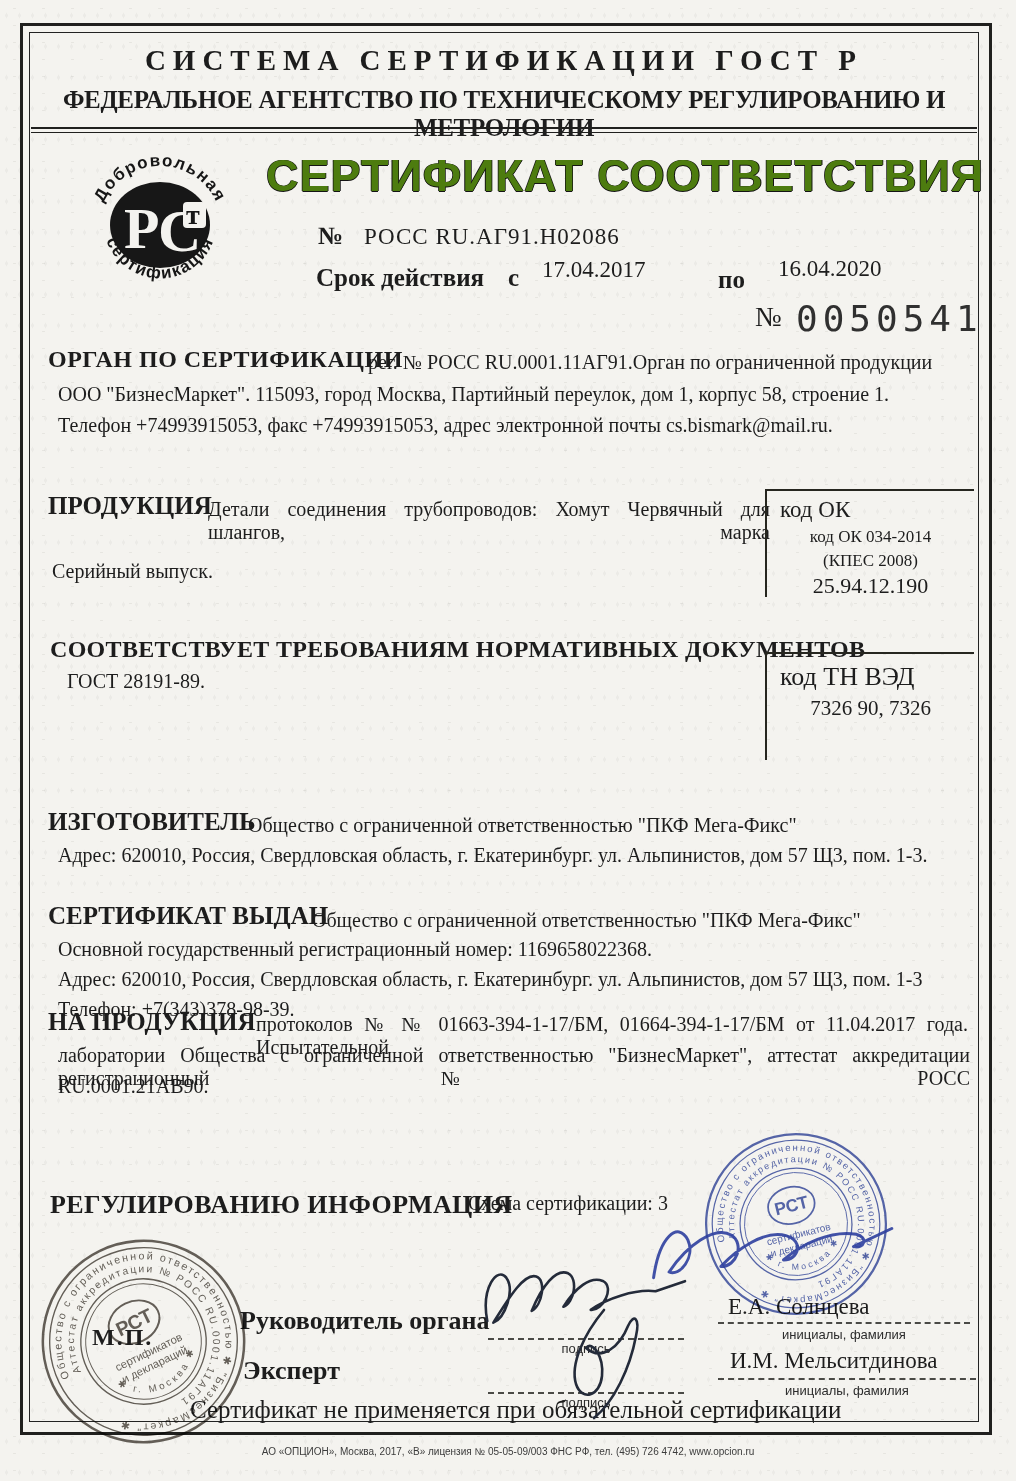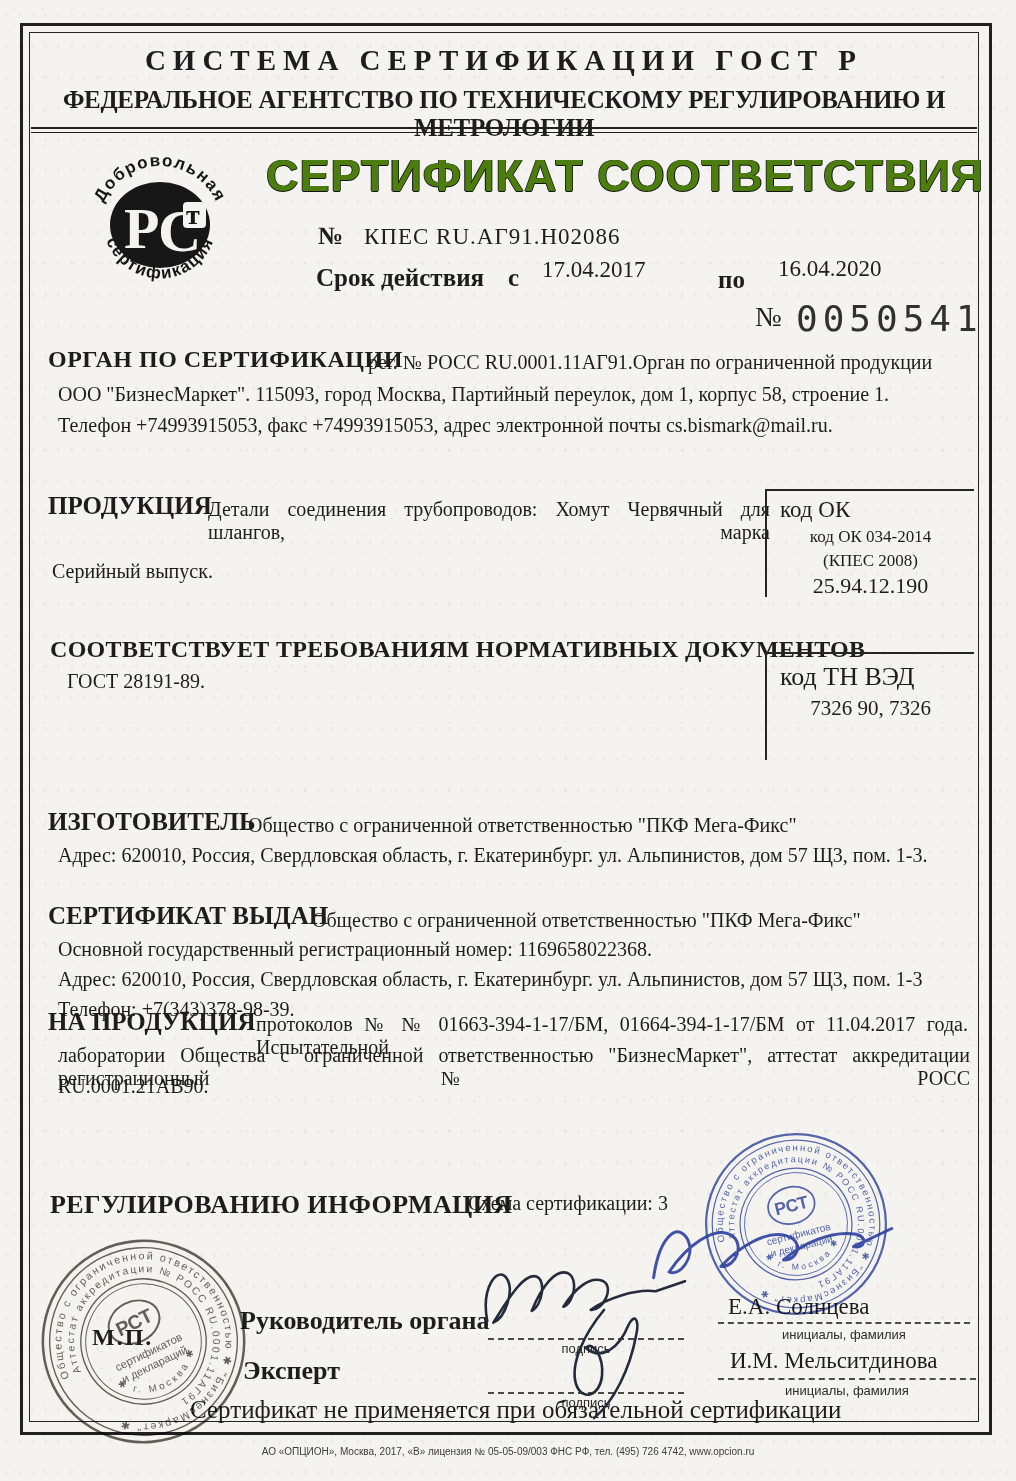--- a/index.html
+++ b/index.html
@@ -58,21 +58,21 @@
     <rect x="101" y="58" width="23" height="26" rx="4" fill="#f4f3ef"></rect>
     <text x="104" y="80" font-family="Liberation Serif, serif" font-size="28" font-weight="bold" fill="#171717">т</text>
     <text font-family="Liberation Sans, sans-serif" font-size="17" font-weight="bold" fill="#161616" letter-spacing="1.5">
       <textPath href="#arcBot" startOffset="50%" text-anchor="middle">сертификация</textPath>
     </text>
   </svg>
 
   <div class="abs title">СЕРТИФИКАТ СООТВЕТСТВИЯ</div>
 
   <span class="abs b" style="left:318px;top:222px;font-size:25px;">№</span>
-  <span class="abs" style="left:364px;top:224px;font-size:23px;letter-spacing:1px;">КПЕС RU.АГ91.Н02086</span>
+  <span class="abs" style="left:364px;top:224px;font-size:23px;letter-spacing:1px;">РОСС RU.АГ91.Н02086</span>
 
   <span class="abs b" style="left:316px;top:264px;font-size:25px;">Срок действия</span>
   <span class="abs b" style="left:508px;top:264px;font-size:25px;">с</span>
   <span class="abs" style="left:542px;top:257px;font-size:23px;">17.04.2017</span>
   <span class="abs b" style="left:718px;top:266px;font-size:25px;">по</span>
   <span class="abs" style="left:778px;top:256px;font-size:23px;">16.04.2020</span>
 
   <span class="abs" style="left:755px;top:301px;font-size:28px;">№</span>
   <span class="abs mono" style="left:796px;top:298px;font-size:36px;letter-spacing:5px;color:#303030;">0050541</span>
 

